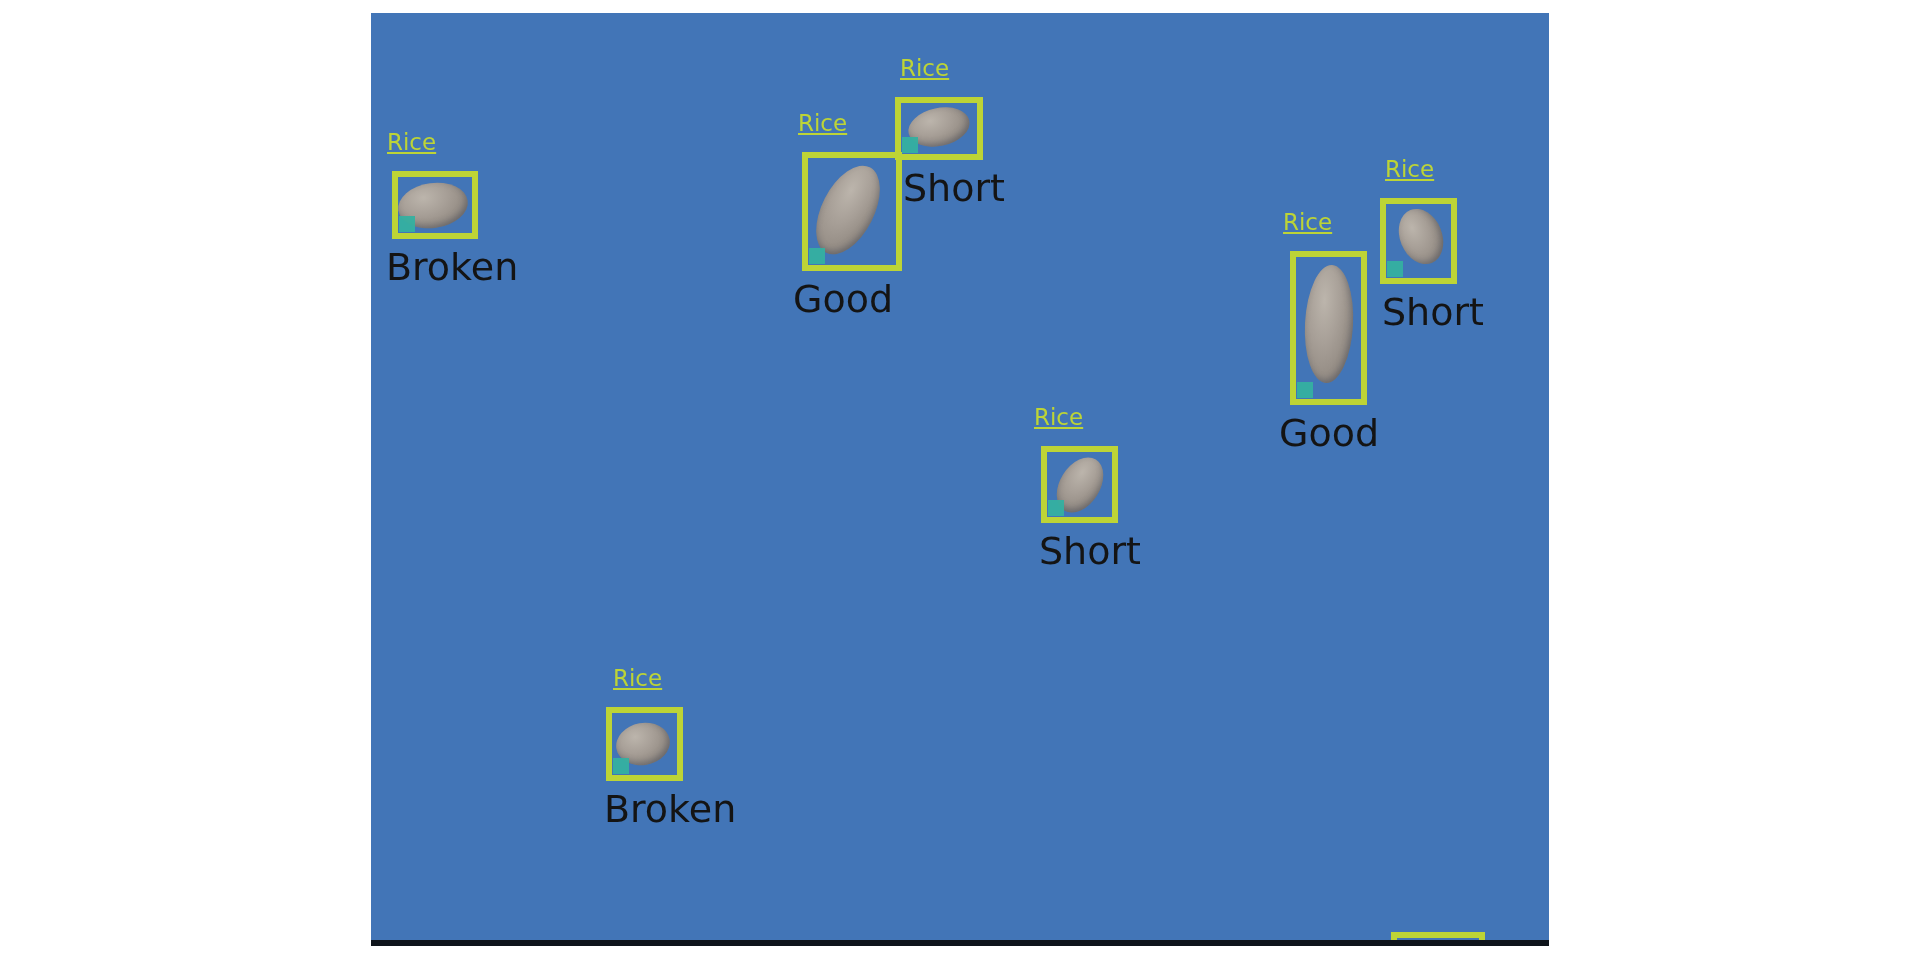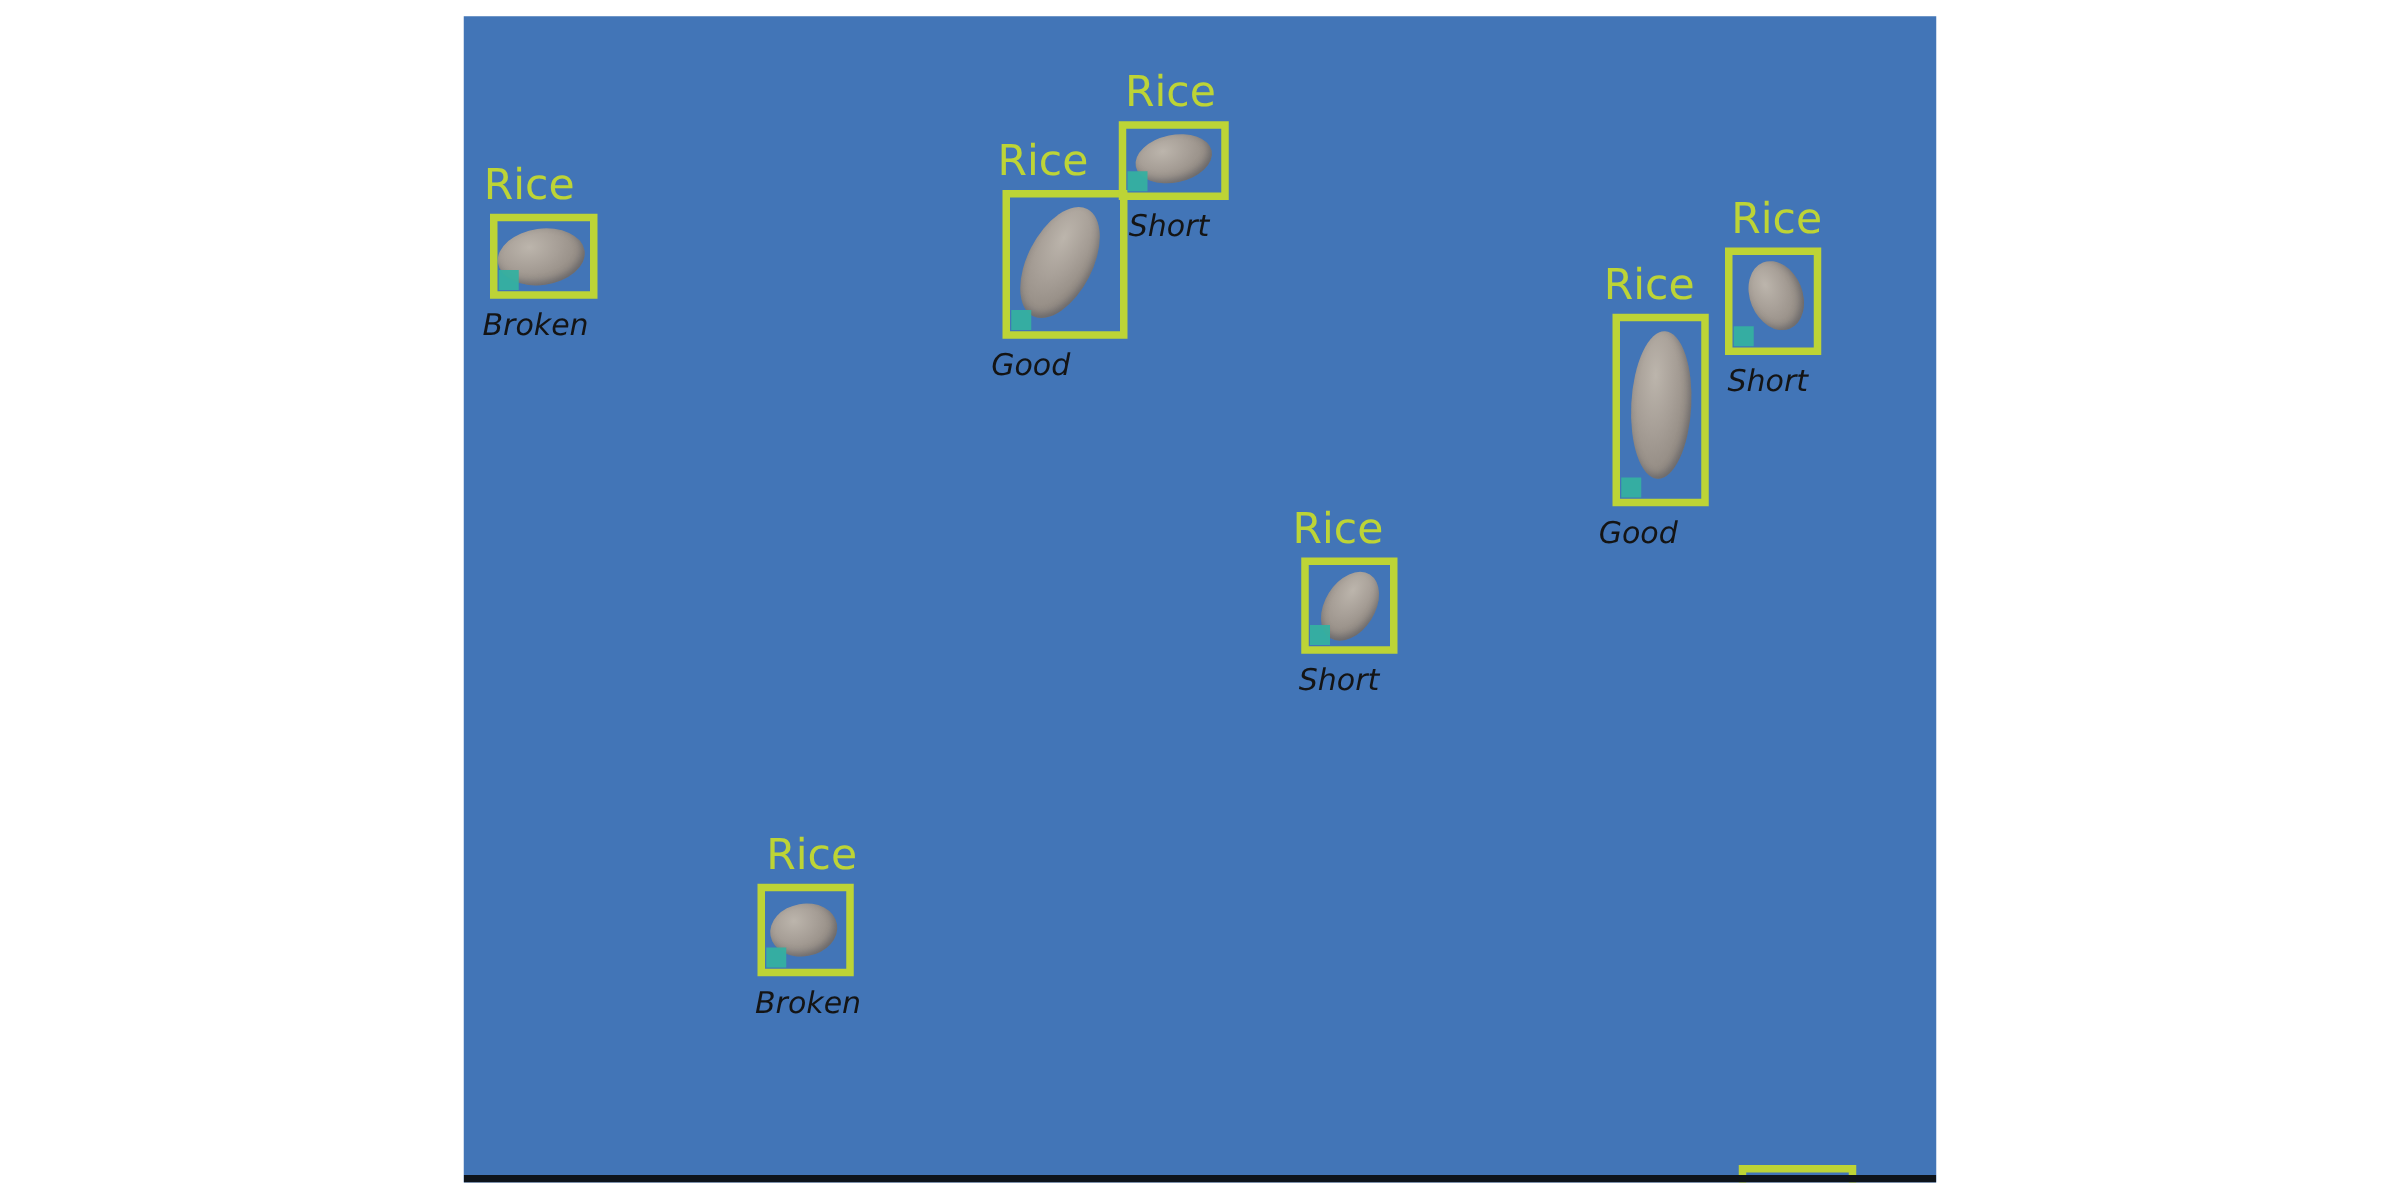--- a/index.html
+++ b/index.html
@@ -36,32 +36,32 @@
     z-index: 1;
   }
   .marker {
     position: absolute;
     width: 16px; height: 16px;
     z-index: 3;
     opacity: 0.95;
   }
   .class-label {
     position: absolute;
-    font-size: 34px;
+    font-size: 23px;
     line-height: 1.15;
     white-space: nowrap;
     z-index: 4;
+    text-decoration: underline;
   }
   .quality-label {
     position: absolute;
-    font-size: 24px;
+    font-size: 38px;
     line-height: 1.1;
     white-space: nowrap;
     z-index: 4;
-    font-style: italic;
   }
   .bottom-edge {
     position: absolute;
     left: 0; right: 0; bottom: 0;
     height: 6px;
     z-index: 5;
   }
 </style>
 </head>
 <body style="background: rgb(255, 255, 255);">

